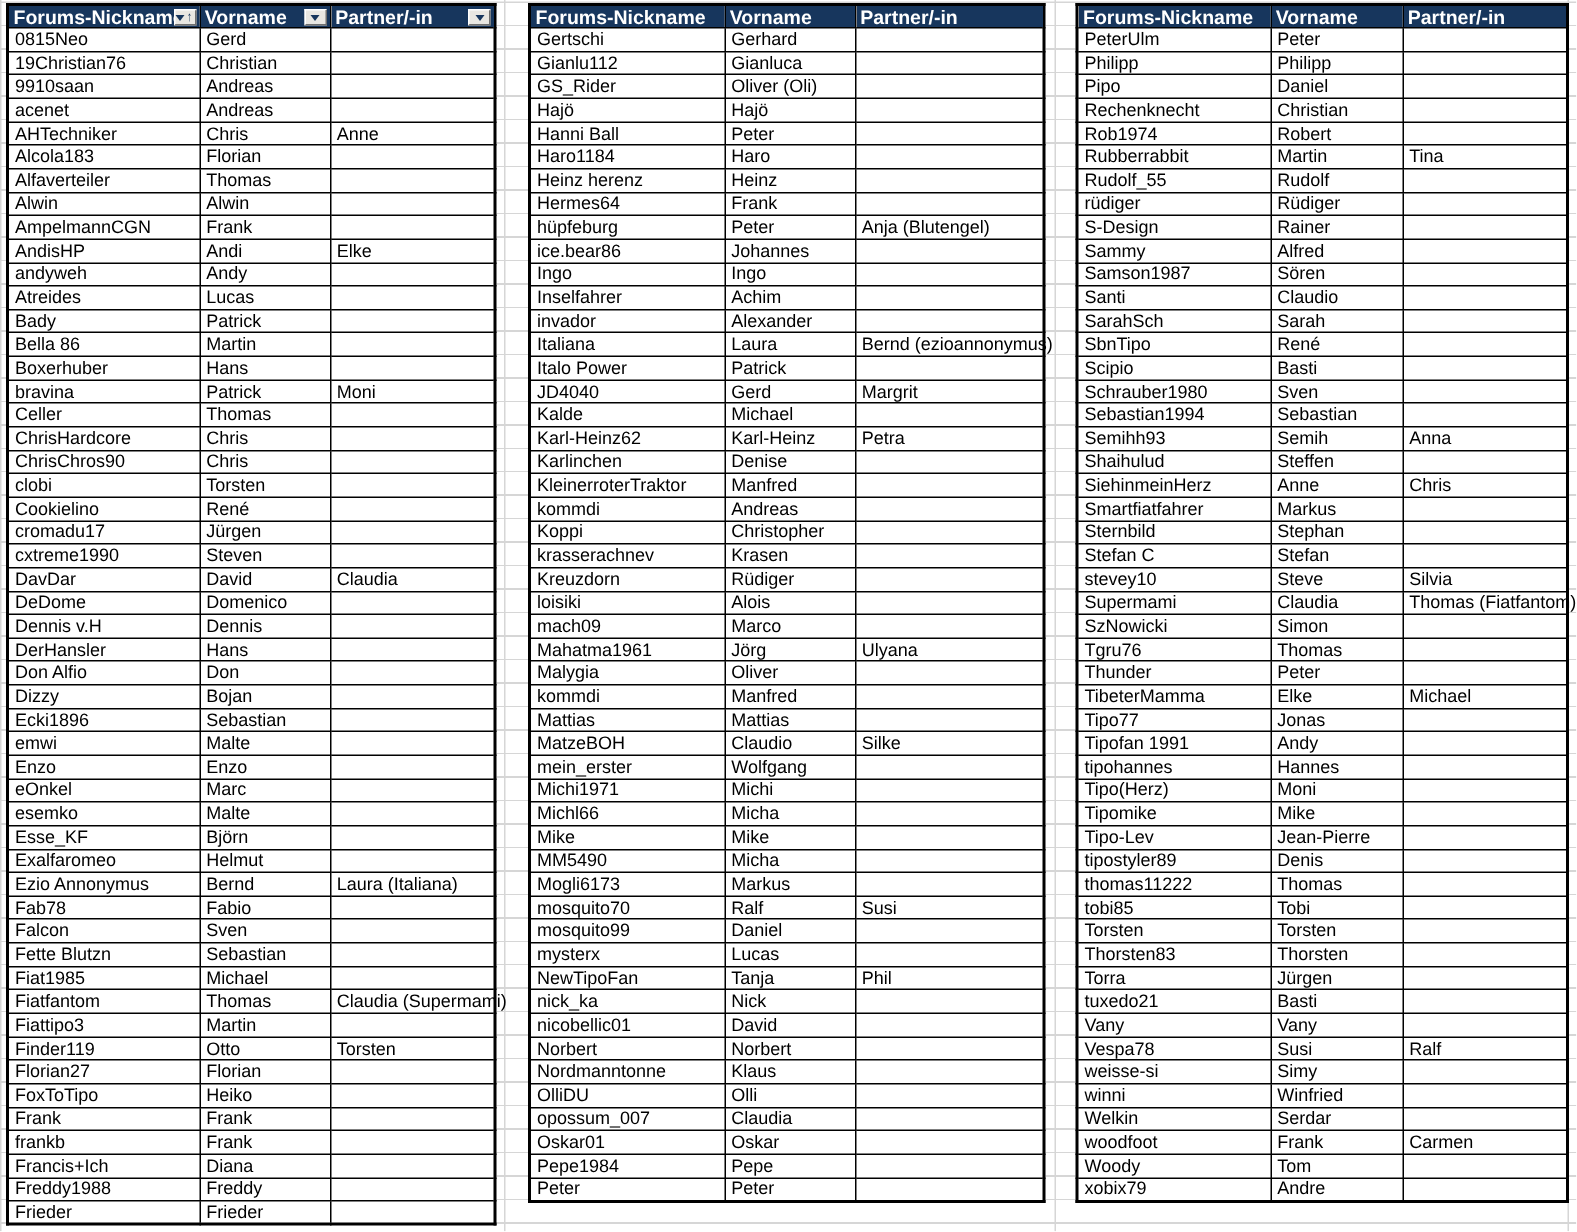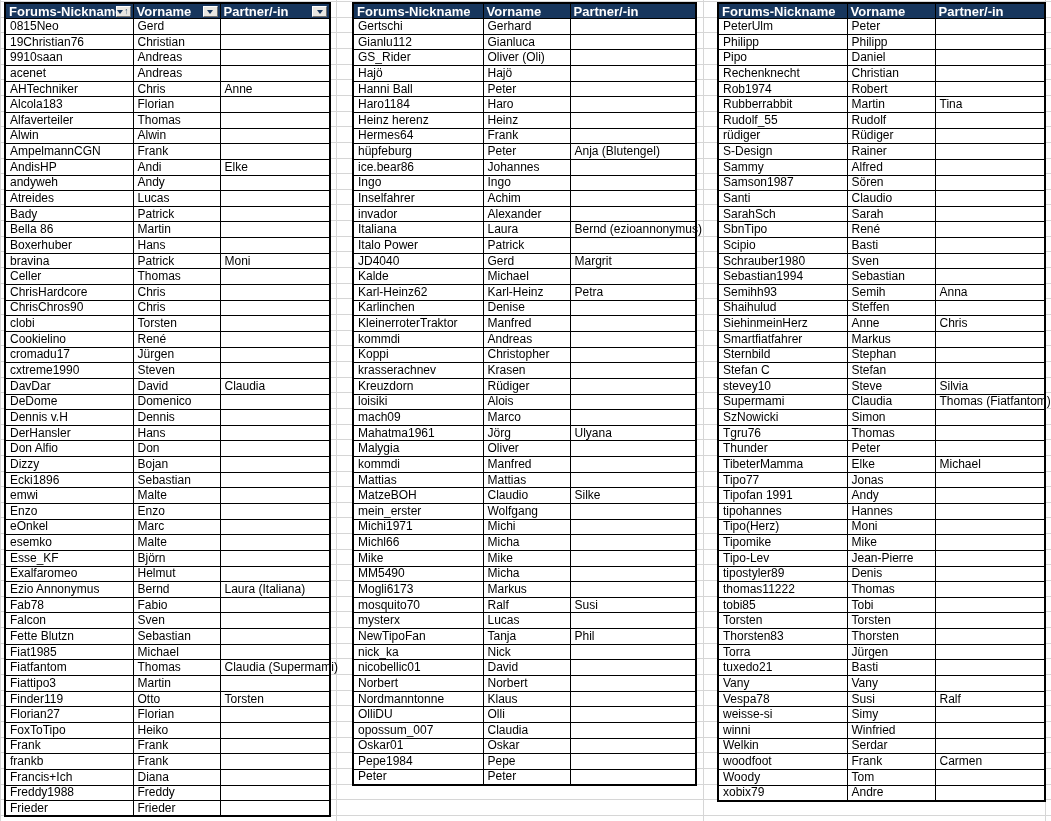--- a/index.html
+++ b/index.html
@@ -556,20 +556,25 @@
           <td class="c-nick">Mogli6173</td>
           <td class="c-vorname">Markus</td>
           <td class="c-partner"></td>
         </tr>
         <tr>
           <td class="c-nick">mosquito70</td>
           <td class="c-vorname">Ralf</td>
           <td class="c-partner">Susi</td>
         </tr>
         <tr>
+          <td class="c-nick">mosquito99</td>
+          <td class="c-vorname">Daniel</td>
+          <td class="c-partner"></td>
+        </tr>
+        <tr>
           <td class="c-nick">mysterx</td>
           <td class="c-vorname">Lucas</td>
           <td class="c-partner"></td>
         </tr>
         <tr>
           <td class="c-nick">NewTipoFan</td>
           <td class="c-vorname">Tanja</td>
           <td class="c-partner">Phil</td>
         </tr>
         <tr>

